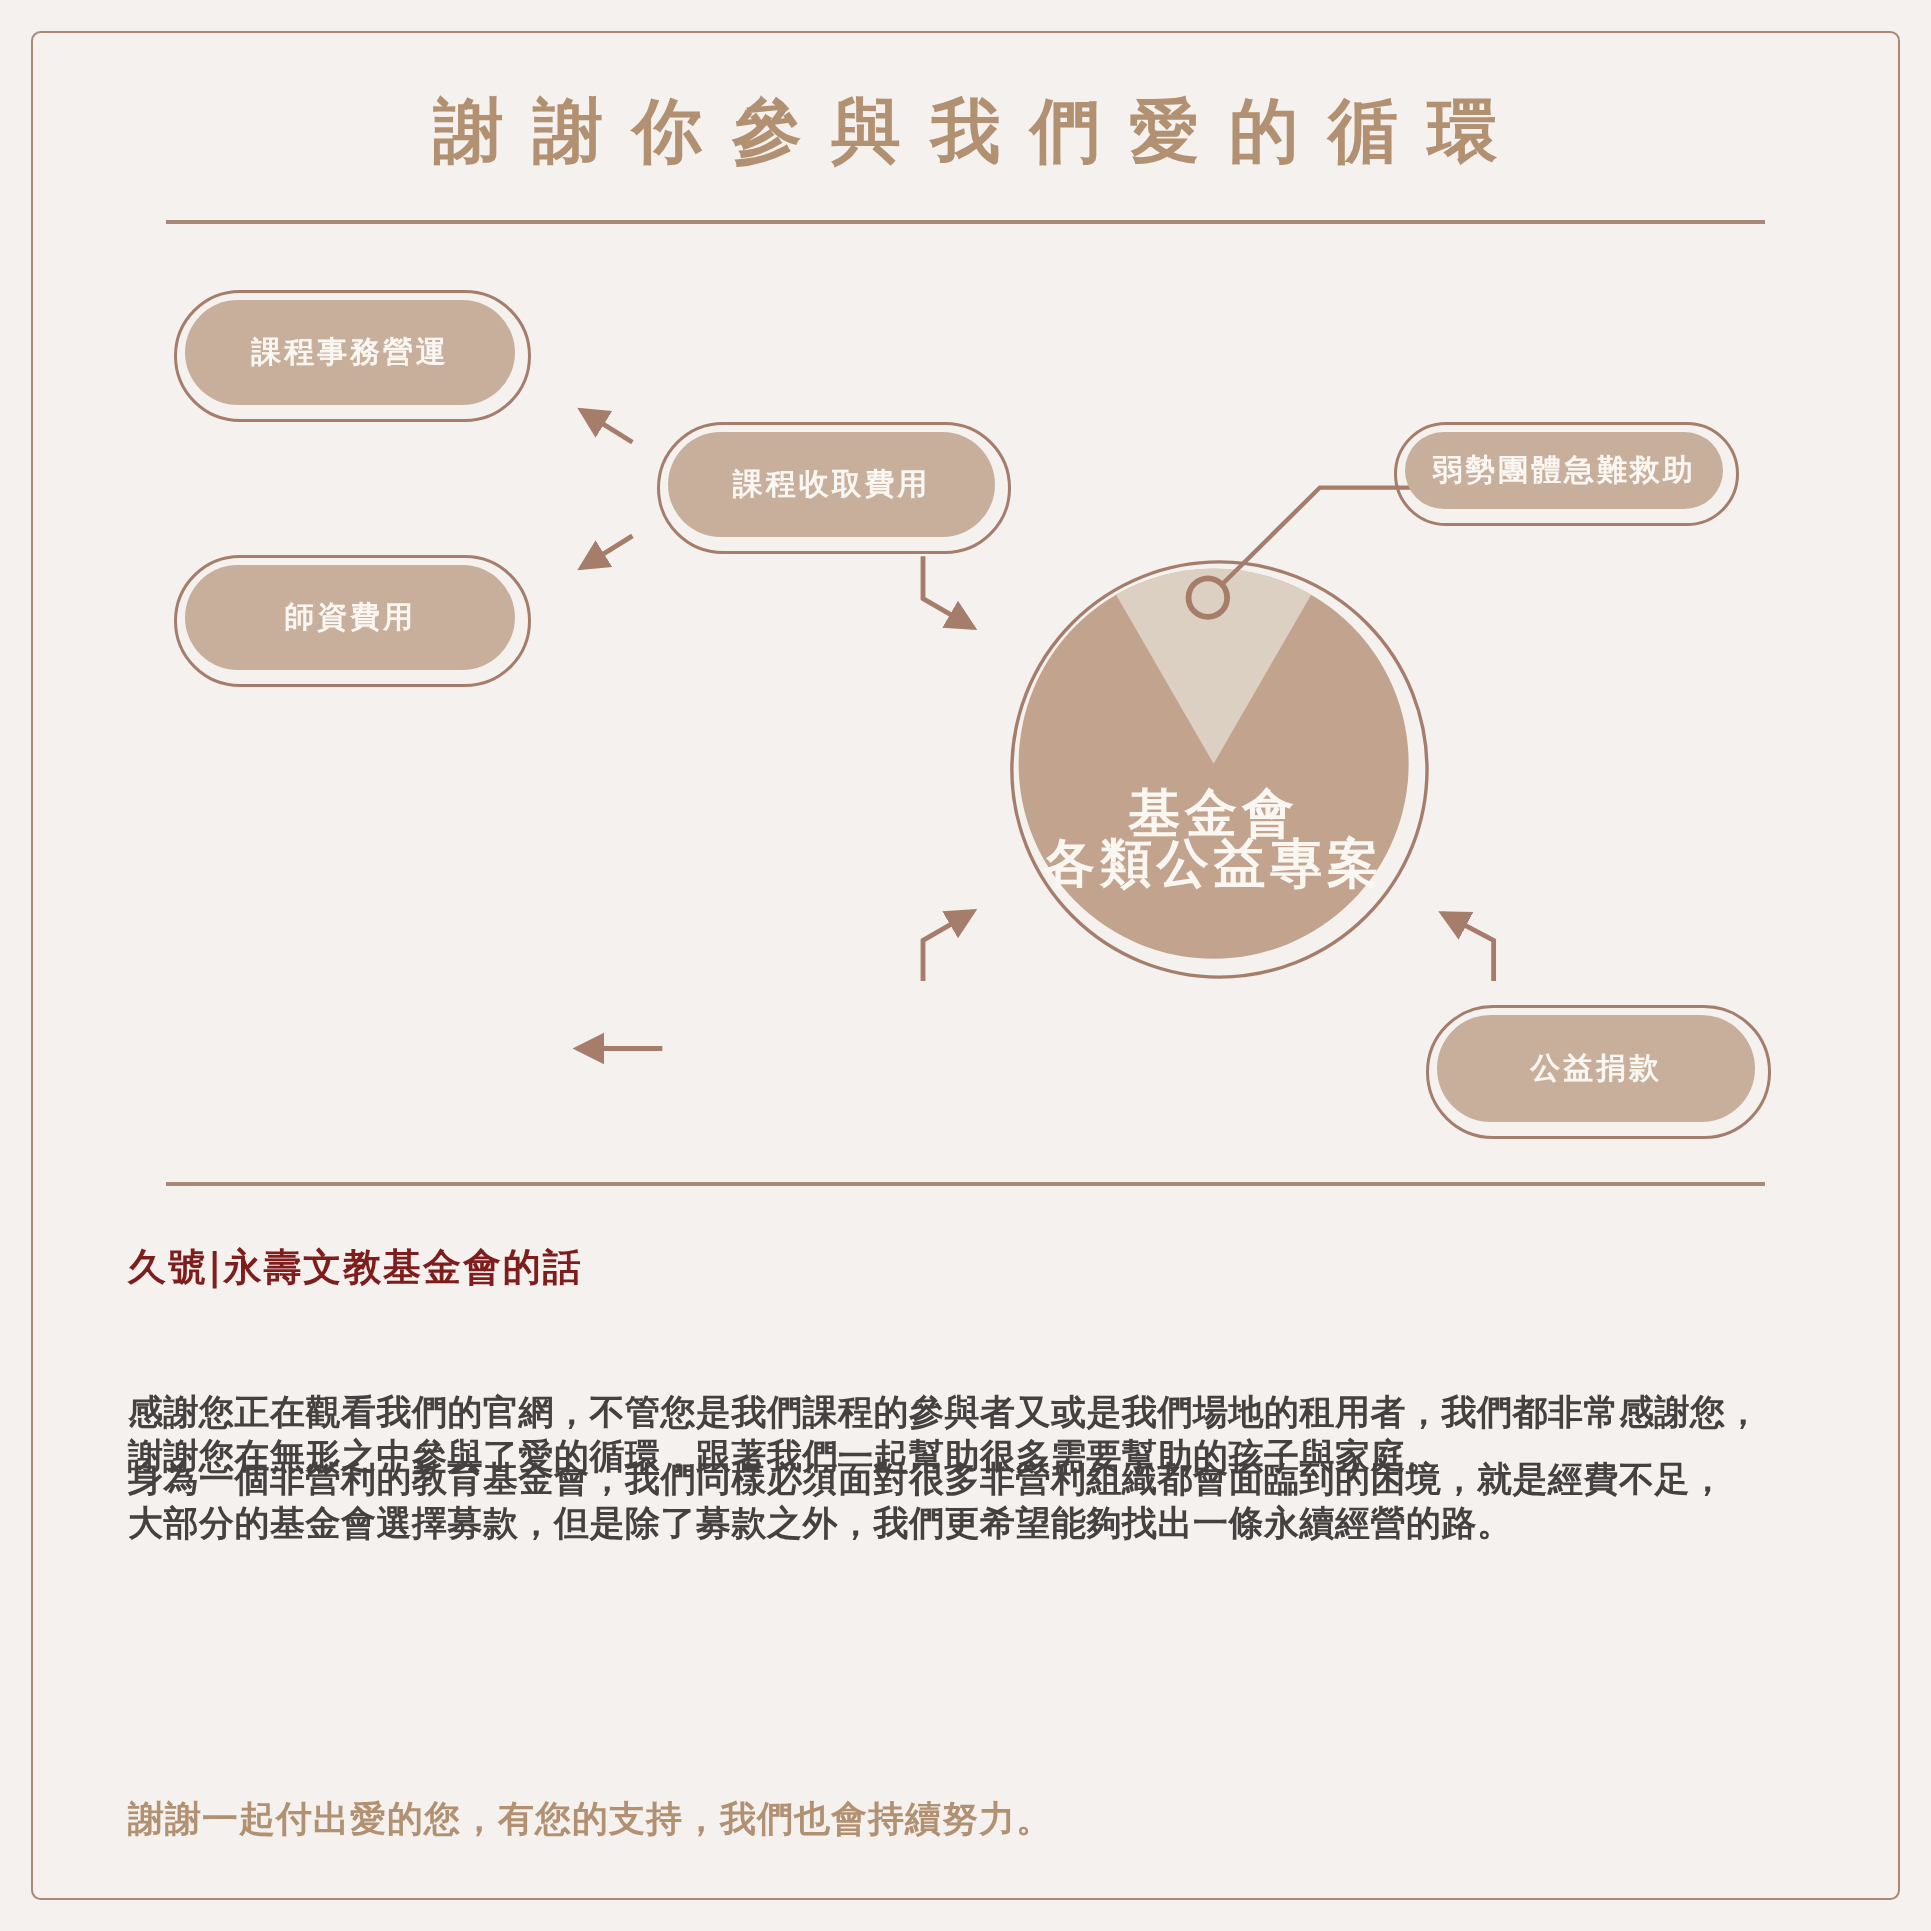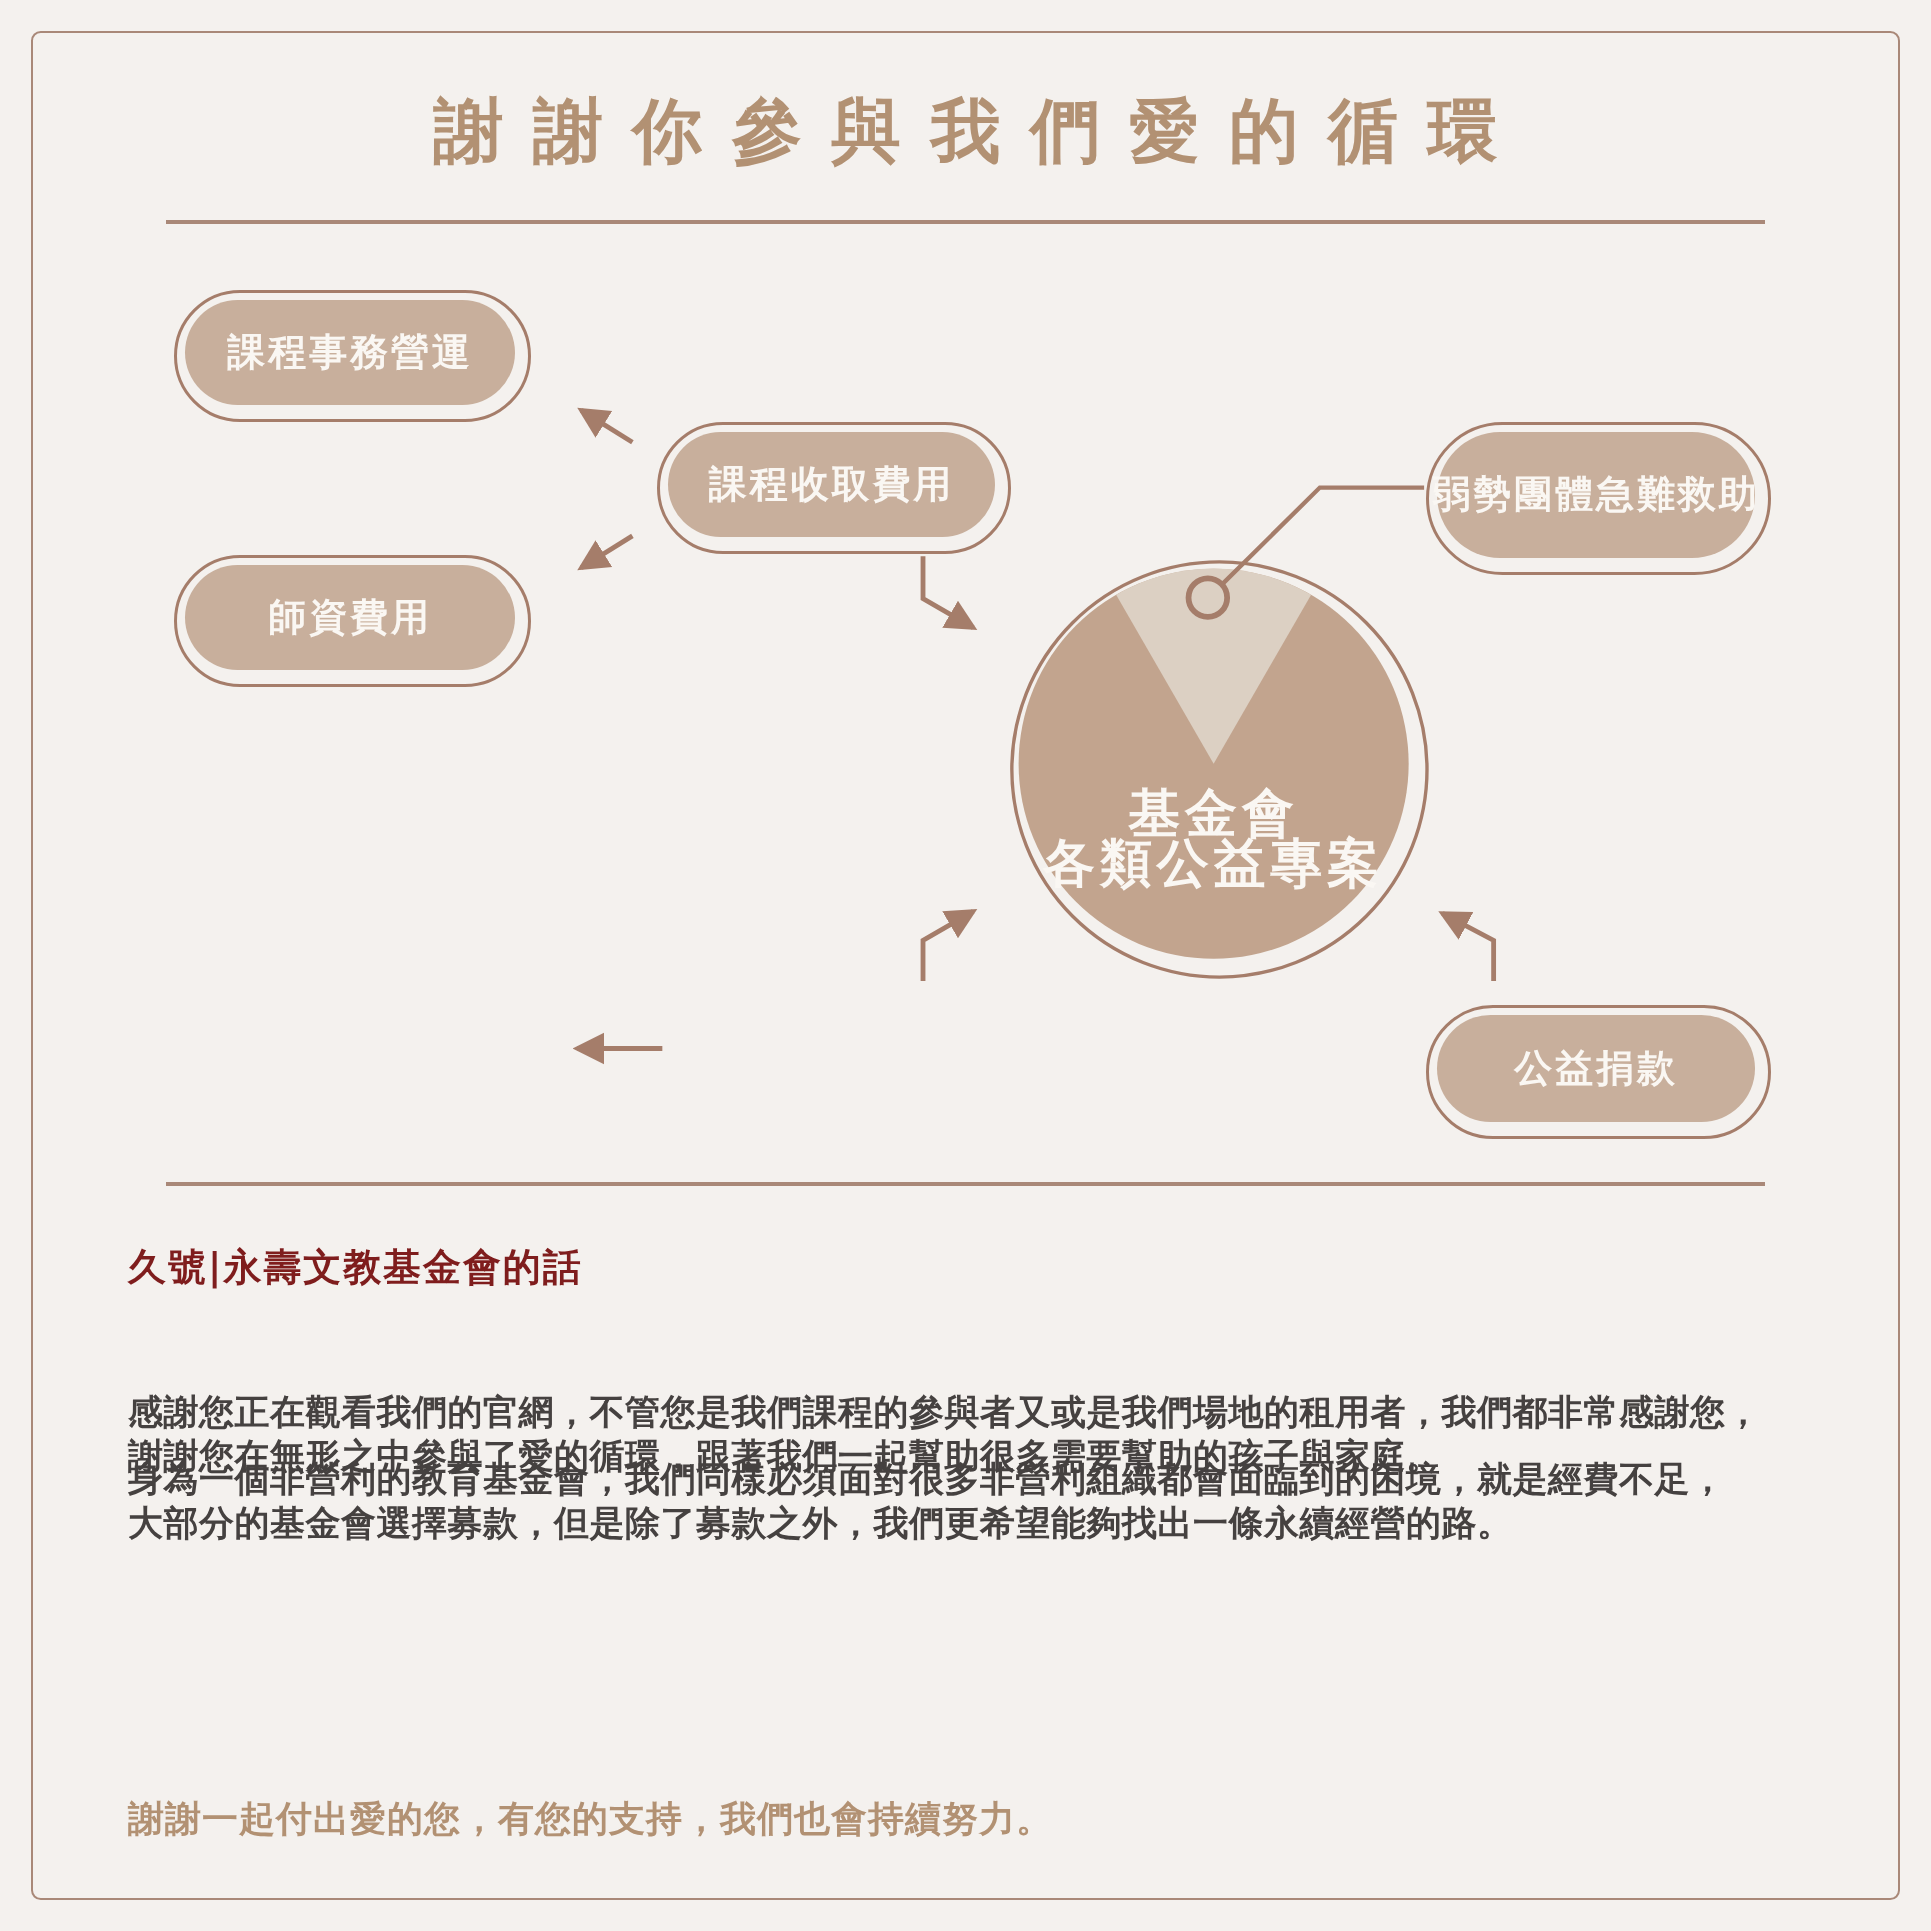--- a/index.html
+++ b/index.html
@@ -18,21 +18,21 @@
   .divider{position:absolute;left:166px;width:1599px;height:3.9px;background:#a98878;}
   .divider.d1{top:220px;}
   .divider.d2{top:1182px;}
   .diagram-svg{position:absolute;left:0;top:0;width:1931px;height:1931px;}
   .pill{
     position:absolute;border:3.4px solid #a57d6a;border-radius:965px;box-sizing:border-box;
   }
   .pill-inner{
     position:absolute;top:6.8px;left:7.7px;right:12.6px;bottom:14.5px;background:#c8af9c;border-radius:965px;
     display:flex;align-items:center;justify-content:center;
-    color:#faf7f3;font-size:38px;font-weight:bold;letter-spacing:2.9px;white-space:nowrap;
+    color:#faf7f3;font-size:30px;font-weight:bold;letter-spacing:2.9px;white-space:nowrap;
   }
   .circle-label{
     position:absolute;left:972px;top:788px;width:483px;text-align:center;
     color:#faf7f3;font-size:52px;font-weight:bold;letter-spacing:4.8px;line-height:50px;
     white-space:pre-line;
   }
   .msg-heading{
     position:absolute;left:128px;top:1242px;width:1699px;
     color:#7f1d1d;font-size:38px;font-weight:bold;letter-spacing:1.9px;
   }
@@ -92,21 +92,21 @@
   </div>
 
   <div class="pill" style="left:174px;top:555px;width:357px;height:132px;">
     <span class="pill-inner">師資費用</span>
   </div>
 
   <div class="pill" style="left:657px;top:422px;width:354px;height:132px;">
     <span class="pill-inner">課程收取費用</span>
   </div>
 
-  <div class="pill" style="left:1426px;top:422px;width:345px;height:153px;">
+  <div class="pill" style="left:1394px;top:422px;width:345px;height:104px;">
     <span class="pill-inner">弱勢團體急難救助</span>
   </div>
 
 
 
   <div class="pill" style="left:1426px;top:1005px;width:345px;height:134px;">
     <span class="pill-inner">公益捐款</span>
   </div>
 
   <div class="circle-label">基金會

